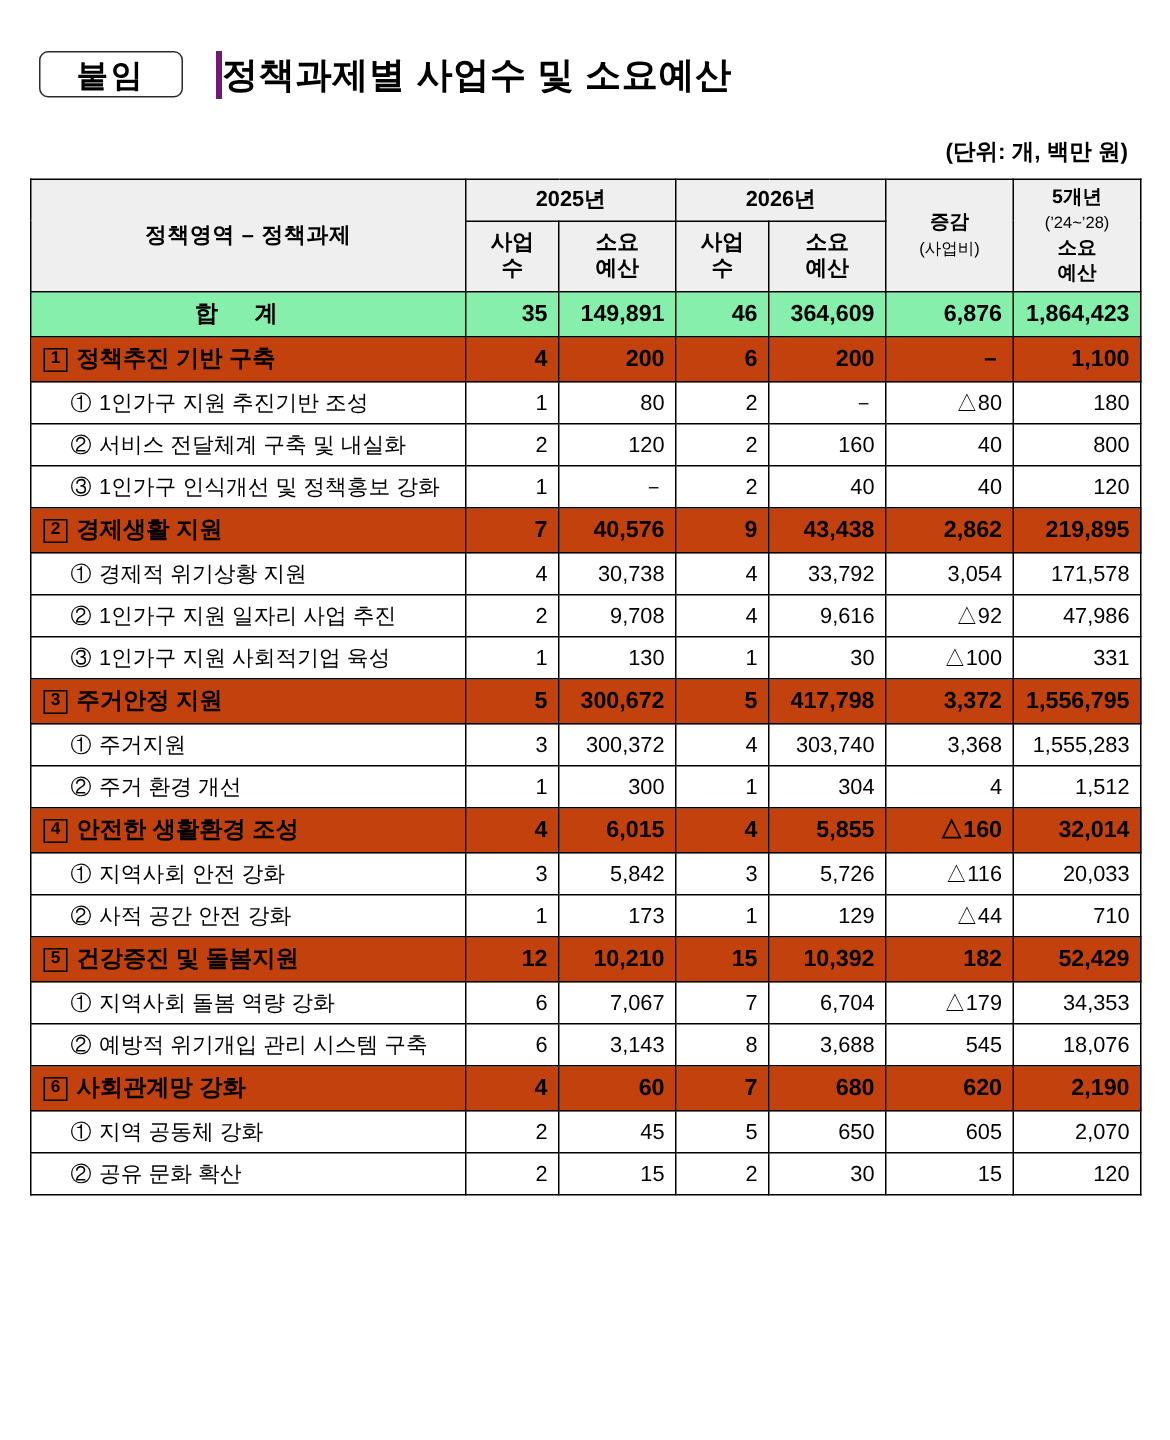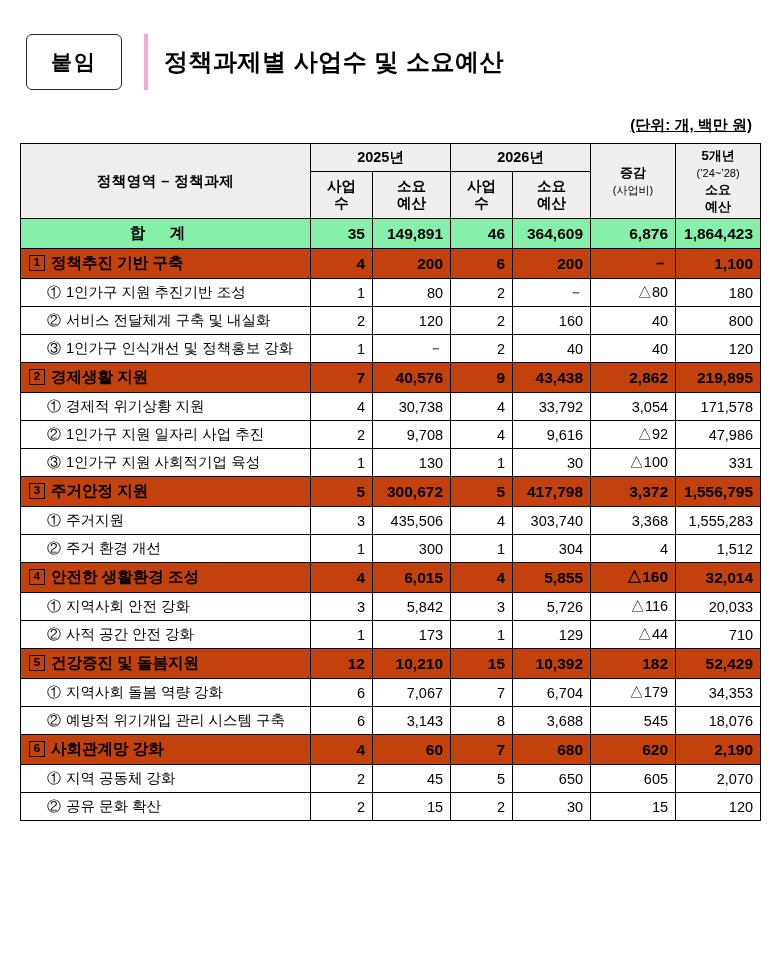--- a/index.html
+++ b/index.html
@@ -23,51 +23,49 @@
 
   
   .title-row {
     display: flex;
     align-items: stretch;
     margin-left: 6px;
     margin-bottom: 26px;
   }
   .title-tag {
     width: 96px;
-    height: 56px;
+    height: 31px;
     border: 1.5px solid #2b2b2b;
     border-radius: 6px;
     display: flex;
     align-items: center;
     justify-content: center;
     font-size: 21px;
     font-weight: bold;
     letter-spacing: 2px;
     background: #ffffff;
     box-sizing: border-box;
   }
   .title-main {
     margin-left: 22px;
     display: flex;
     align-items: center;
-    border-left: 4px solid #f9a8d4;
-    padding-left: 16px;
+    border-left: 4px solid #701a75;
     font-size: 24px;
     font-weight: bold;
     letter-spacing: 0.5px;
   }
 
   
   .unit-note {
     text-align: right;
     font-size: 15px;
     font-weight: bold;
     margin-right: 8px;
     margin-bottom: 8px;
-    text-decoration: underline;
   }
 
   
   table.budget {
     border-collapse: collapse;
     width: 740px;
     margin: 0 auto;
     table-layout: fixed;
   }
   table.budget th,
@@ -287,21 +285,21 @@
           <td class="num">5</td>
           <td class="num">300,672</td>
           <td class="num">5</td>
           <td class="num">417,798</td>
           <td class="num">3,372</td>
           <td class="num">1,556,795</td>
         </tr>
         <tr class="sub">
           <td class="label"><span class="circnum">①</span><span>주거지원</span></td>
           <td class="num">3</td>
-          <td class="num">435,506</td>
+          <td class="num">300,372</td>
           <td class="num">4</td>
           <td class="num">303,740</td>
           <td class="num">3,368</td>
           <td class="num">1,555,283</td>
         </tr>
         <tr class="sub">
           <td class="label"><span class="circnum">②</span><span>주거 환경 개선</span></td>
           <td class="num">1</td>
           <td class="num">300</td>
           <td class="num">1</td>

